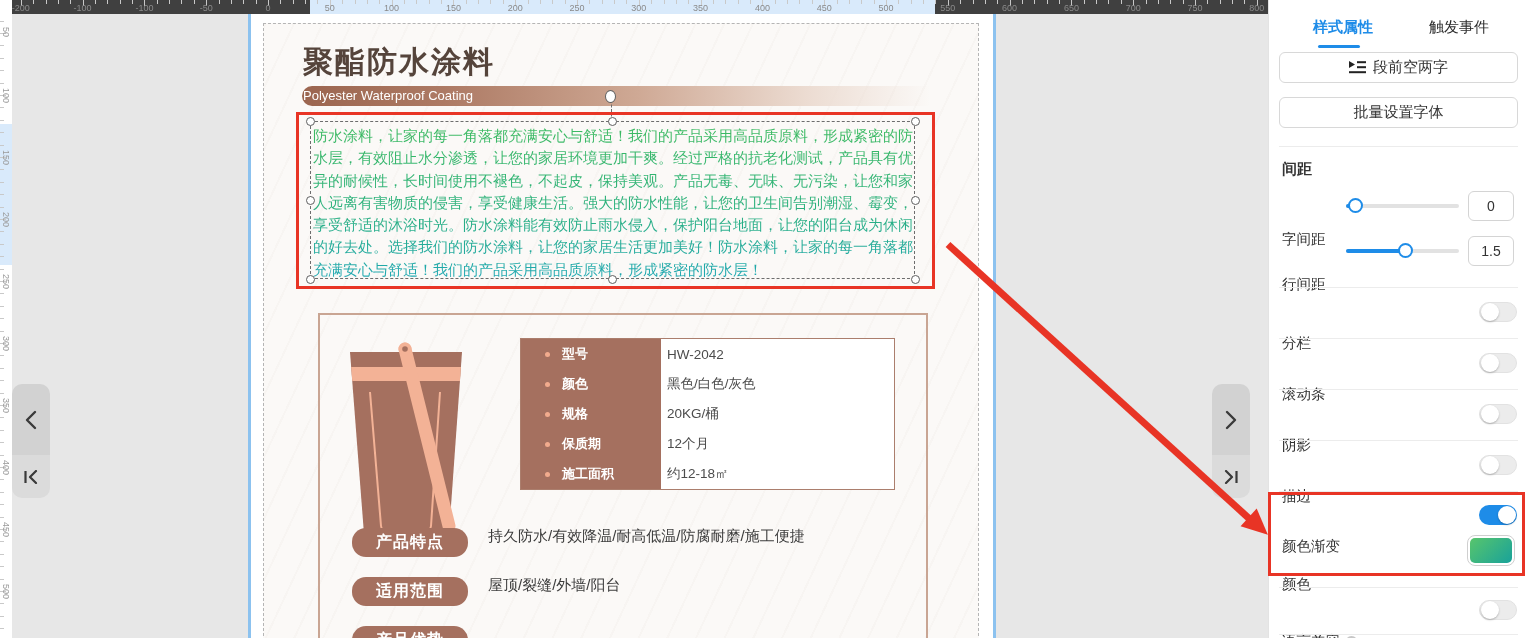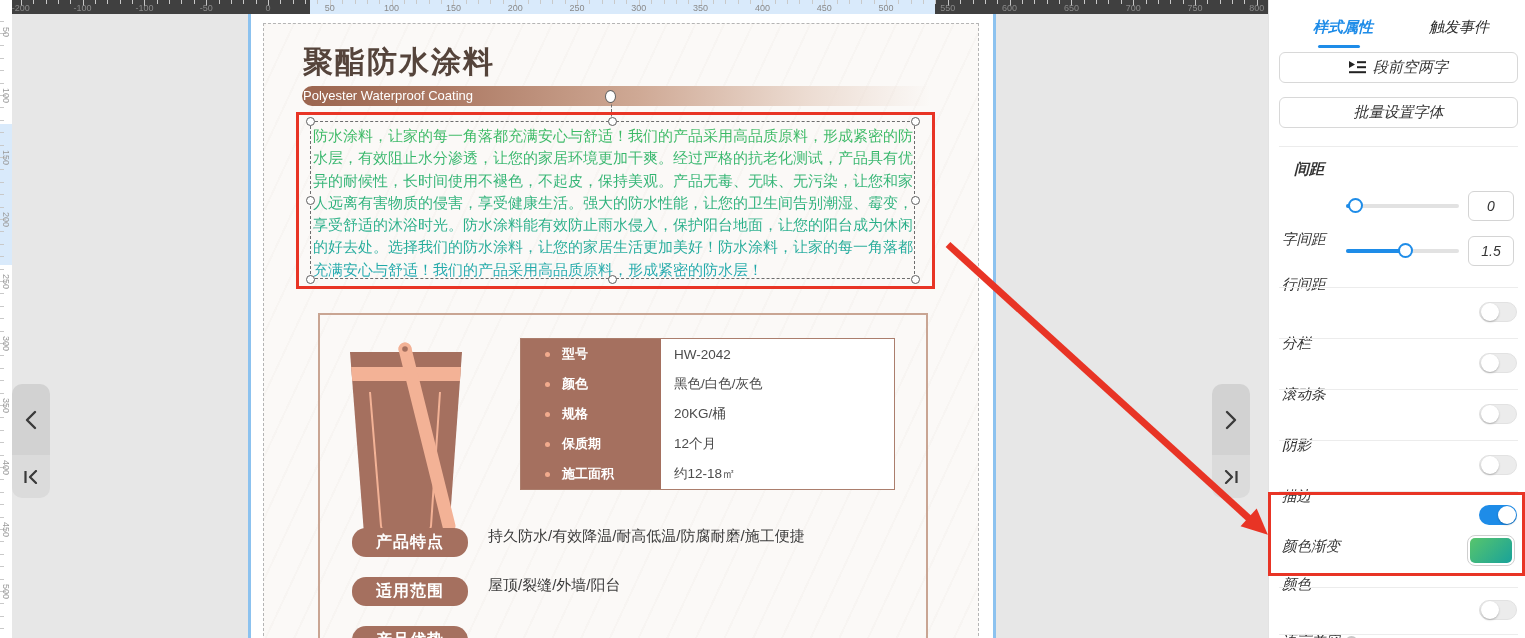--- a/index.html
+++ b/index.html
@@ -42,42 +42,42 @@
   #rot-handle { left:593px; top:76px; width:11px; height:13px; border-radius:50%; background:#fff; border:1.3px solid #5f5f5f; z-index:25;}
 
   
   #product-box { left:306px; top:299px; width:610px; height:340px; border:2px solid #c9a593; }
   #bucket { left:331px; top:322px; }
   #spec-table { left:508px; top:324px; width:375px; height:152px; border:1px solid #ab7e6d; background:#fff; display:flex; flex-direction:column; }
   .spec-row { display:flex; flex:1; }
   .spec-label { width:140px; background:#a5705f; color:#fff; font-size:13px; font-weight:bold;
       display:flex; align-items:center; }
   .spec-bullet { width:5px; height:5px; border-radius:50%; background:#f2ab8d; margin:0 12px 0 24px; }
-  .spec-value { flex:1; display:flex; align-items:center; padding-left:13px; font-size:13.5px; color:#4c4c4c; }
+  .spec-value { flex:1; display:flex; align-items:center; padding-left:6px; font-size:13.5px; color:#4c4c4c; }
 
   .feature-row { position:absolute; left:340px; height:29px; display:flex; align-items:center; }
   .badge { width:116px; height:29px; background:#a5705f; border-radius:14px; color:#fff;
       font-size:16px; font-weight:bold; display:flex; align-items:center; justify-content:center; letter-spacing:1px;margin-top:12px;}
   .feature-desc { margin-left:20px; font-size:15px; color:#3c3c3c; }
 
   
   .navstack { position:absolute; width:38px; height:114px; border-radius:10px; overflow:hidden; z-index:40;}
   .navbtn { width:100%; display:flex; align-items:center; justify-content:center; cursor:pointer; }
   .navbtn.big { height:71px; background:#d2d2d2; }
   .navbtn.small { height:43px; background:#dbdbdb; }
   .navbtn svg { display:block; }
 
   
   #red-arrow { left:936px; top:227px; width:408px; height:7px; background:#e83425;
      transform:rotate(42.3deg); transform-origin:0 50%; z-index:50; }
   #red-arrow:after { content:""; position:absolute; right:-24px; top:-9px; width:0; height:0;
      border-left:26px solid #e83425; border-top:12.5px solid transparent; border-bottom:12.5px solid transparent; }
 
   
-  #panel { left:1268px; top:0; width:257px; height:638px; background:#fff; border-left:1px solid #e3e3e3;font-style:italic; }
+  #panel { left:1268px; top:0; width:257px; height:638px; background:#fff; border-left:1px solid #e3e3e3; }
   .tab { position:absolute; top:18px; font-size:15px; cursor:pointer; }
   #tab-style { left:44px; color:#1e8ce8; font-weight:bold; }
   #tab-style:after { content:""; position:absolute; left:5px; top:27px; width:42px; height:3px; border-radius:2px; background:#1e8ce8; }
   #tab-event { left:160px; color:#2b2b2b; }
   .panel-btn { position:absolute; left:10px; width:239px; height:31px; background:#fff; border:1px solid #d8d8d8;
      border-radius:6px; display:flex; align-items:center; justify-content:center; font-size:15px; color:#333; cursor:pointer; }
   .panel-btn svg { margin-right:7px; }
   .pdivider { position:absolute; left:10px; width:239px; height:1px; background:#ececec; }
   .pheading { position:absolute; left:13px; font-size:15px; font-weight:bold; color:#333; }
   .prow-label { position:absolute; left:13px; font-size:14.5px; color:#333;margin-top:31px; }
@@ -436,21 +436,21 @@
       <rect x="8" y="6.2" width="9" height="2" fill="#222"></rect>
       <rect x="0" y="11.2" width="17" height="2" fill="#222"></rect>
     </svg>
     <span>段前空两字</span>
   </div>
   <div class="panel-btn" style="top:97px;">
     <span>批量设置字体</span>
   </div>
 
   <div class="pdivider" style="top:146px;"></div>
-  <div class="pheading" style="top:160px;margin-left:12px;">间距</div>
+  <div class="pheading" style="top:160px;">间距</div>
 
   <div class="prow-label" style="top:199px;">字间距</div>
   <div class="slider" style="top:204px;">
     <div class="fill" style="width:9px;"></div>
     <div class="knob" style="left:9px;"></div>
   </div>
   <div class="numbox" style="top:191px;">0</div>
 
   <div class="prow-label" style="top:244px;">行间距</div>
   <div class="slider" style="top:249px;">

